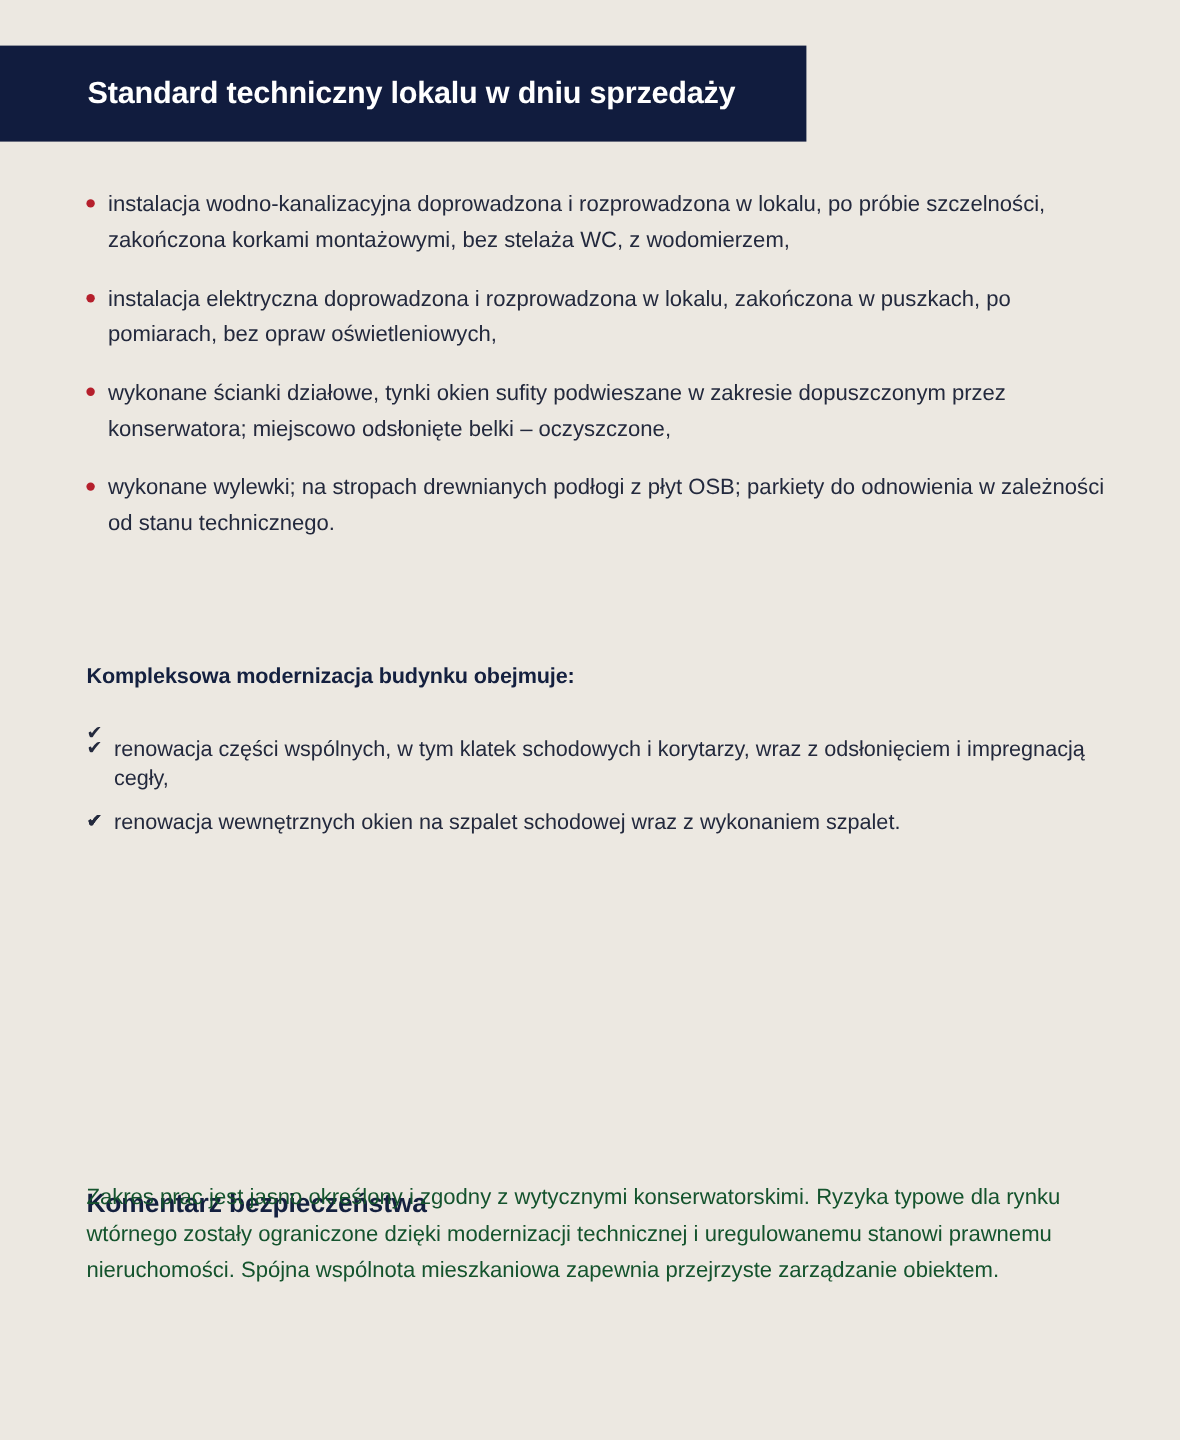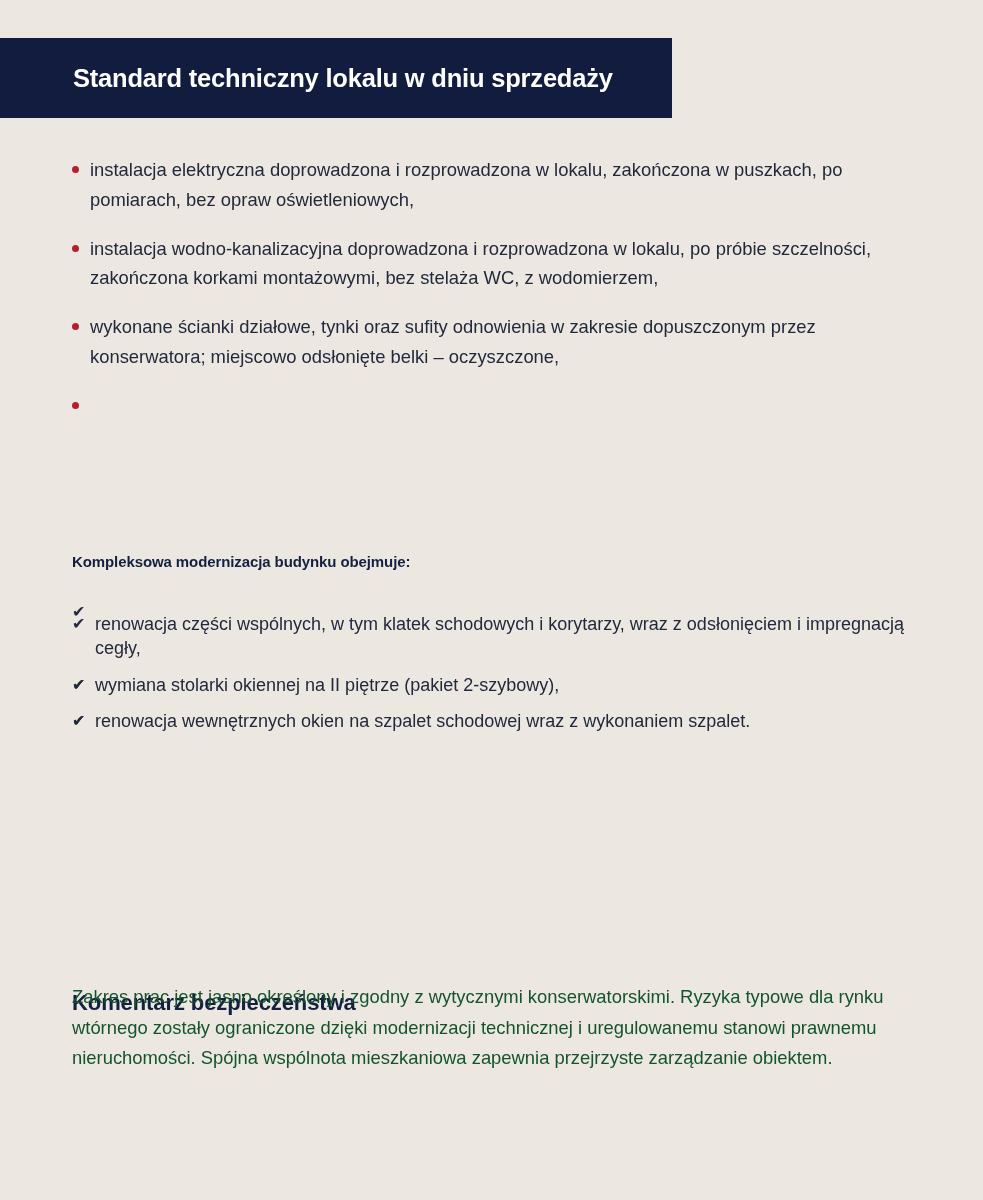--- a/index.html
+++ b/index.html
@@ -68,21 +68,21 @@
 
   
   .section-heading {
     position: absolute;
     left: 72px;
     font-weight: bold;
     color: #14203f;
   }
   #heading-modernization {
     top: 553px;
-    font-size: 15px;
+    font-size: 18px;
     letter-spacing: -0.1px;
   }
   #heading-security {
     top: 990px;
     font-size: 22px;
     letter-spacing: -0.1px;
   }
 
   
   .check-list {
@@ -125,51 +125,51 @@
 
 <div class="page">
 
   <div class="header-banner">
     <div class="header-title">Standard techniczny lokalu w dniu sprzedaży</div>
   </div>
 
   <div class="red-list">
     <div class="red-item">
       <span class="red-dot"></span>
+      <span>instalacja wodno-kanalizacyjna doprowadzona i rozprowadzona w lokalu, po próbie szczelności, zakończona korkami montażowymi, bez stelaża WC, z wodomierzem,</span>
+    </div>
+    <div class="red-item">
+      <span class="red-dot"></span>
       <span>instalacja elektryczna doprowadzona i rozprowadzona w lokalu, zakończona w puszkach, po pomiarach, bez opraw oświetleniowych,</span>
     </div>
     <div class="red-item">
       <span class="red-dot"></span>
-      <span>instalacja wodno-kanalizacyjna doprowadzona i rozprowadzona w lokalu, po próbie szczelności, zakończona korkami montażowymi, bez stelaża WC, z wodomierzem,</span>
+      <span>wykonane ścianki działowe, tynki okien sufity podwieszane w zakresie dopuszczonym przez konserwatora; miejscowo odsłonięte belki – oczyszczone,</span>
     </div>
     <div class="red-item">
       <span class="red-dot"></span>
-      <span>wykonane ścianki działowe, tynki oraz sufity odnowienia w zakresie dopuszczonym przez konserwatora; miejscowo odsłonięte belki – oczyszczone,</span>
-    </div>
-    <div class="red-item">
-      <span class="red-dot"></span>
+      <span>wykonane wylewki; na stropach drewnianych podłogi z płyt OSB; parkiety do odnowienia w zależności od stanu technicznego.</span>
     </div>
   </div>
 
   <div class="section-heading" id="heading-modernization">Kompleksowa modernizacja budynku obejmuje:</div>
 
   <div class="check-list">
     <div class="check-item">
       <span class="check-mark">✔</span>
     </div>
     <div class="check-item">
       <span class="check-mark">✔</span>
       <span>renowacja części wspólnych, w tym klatek schodowych i korytarzy, wraz z odsłonięciem i impregnacją cegły,</span>
     </div>
     <div class="check-item">
       <span class="check-mark">✔</span>
     </div>
     <div class="check-item">
       <span class="check-mark">✔</span>
-      <span>wymiana stolarki okiennej na II piętrze (pakiet 2-szybowy),</span>
     </div>
     <div class="check-item">
       <span class="check-mark">✔</span>
     </div>
     <div class="check-item">
       <span class="check-mark">✔</span>
       <span>renowacja wewnętrznych okien na szpalet schodowej wraz z wykonaniem szpalet.</span>
     </div>
   </div>
 

